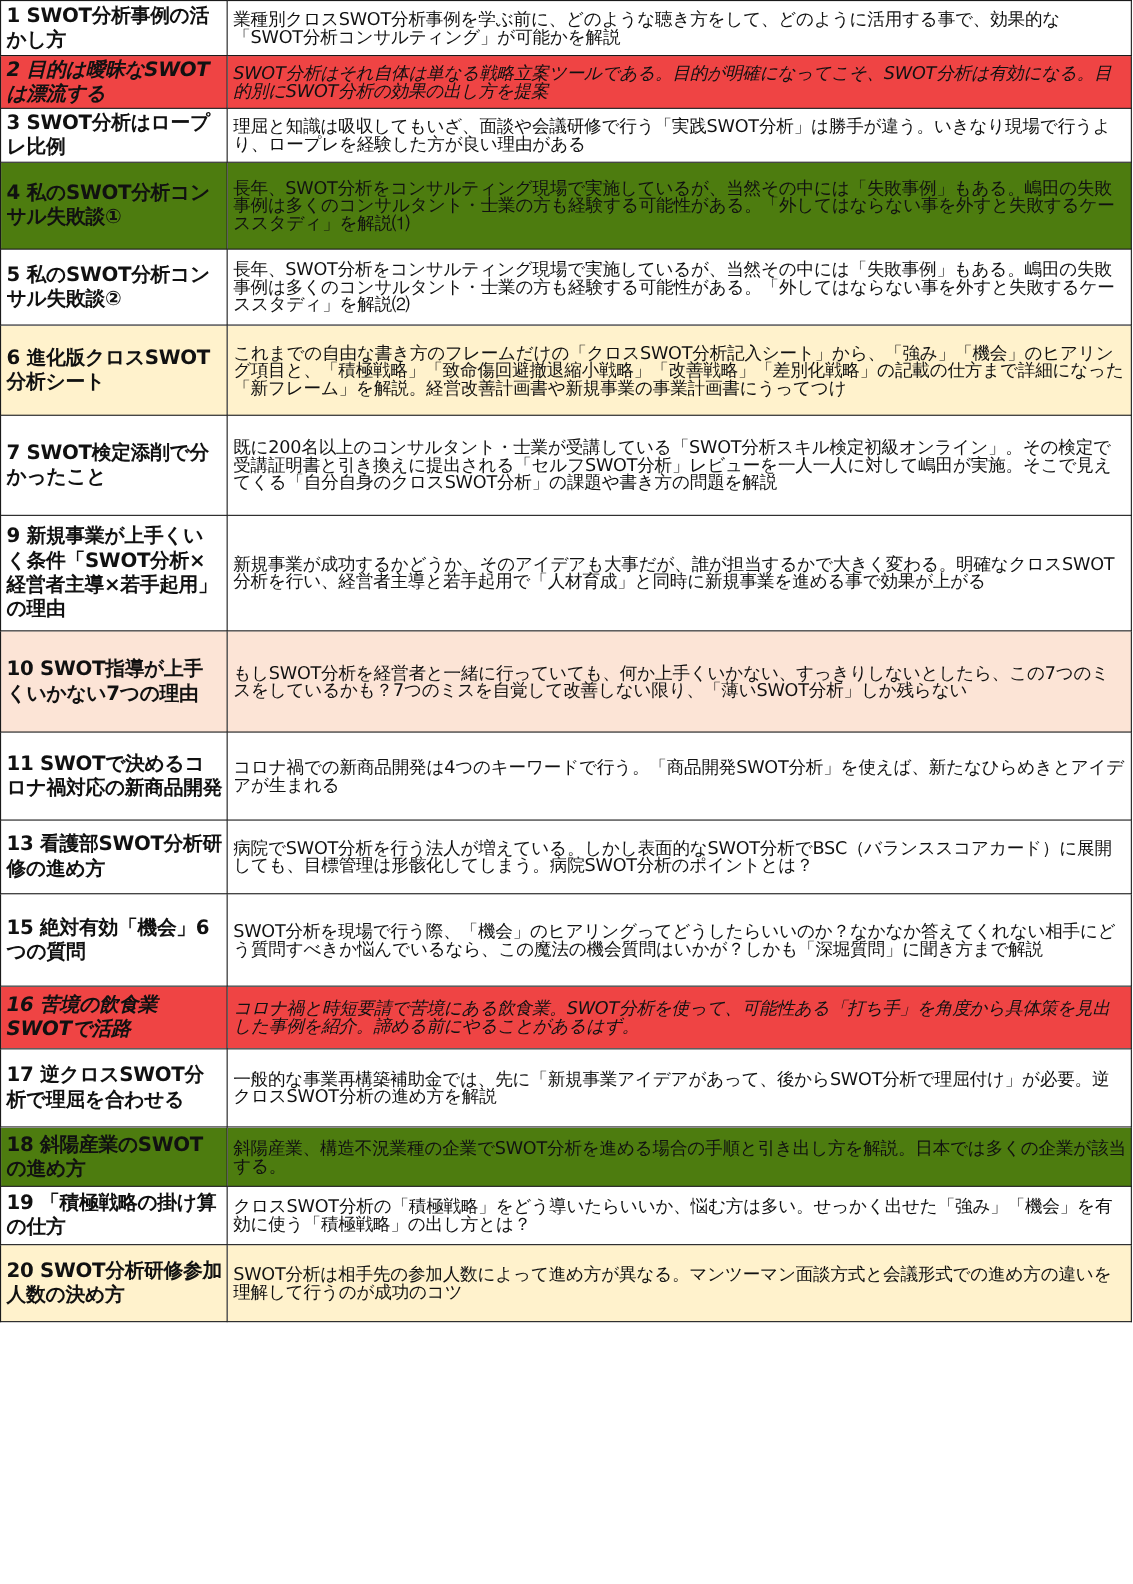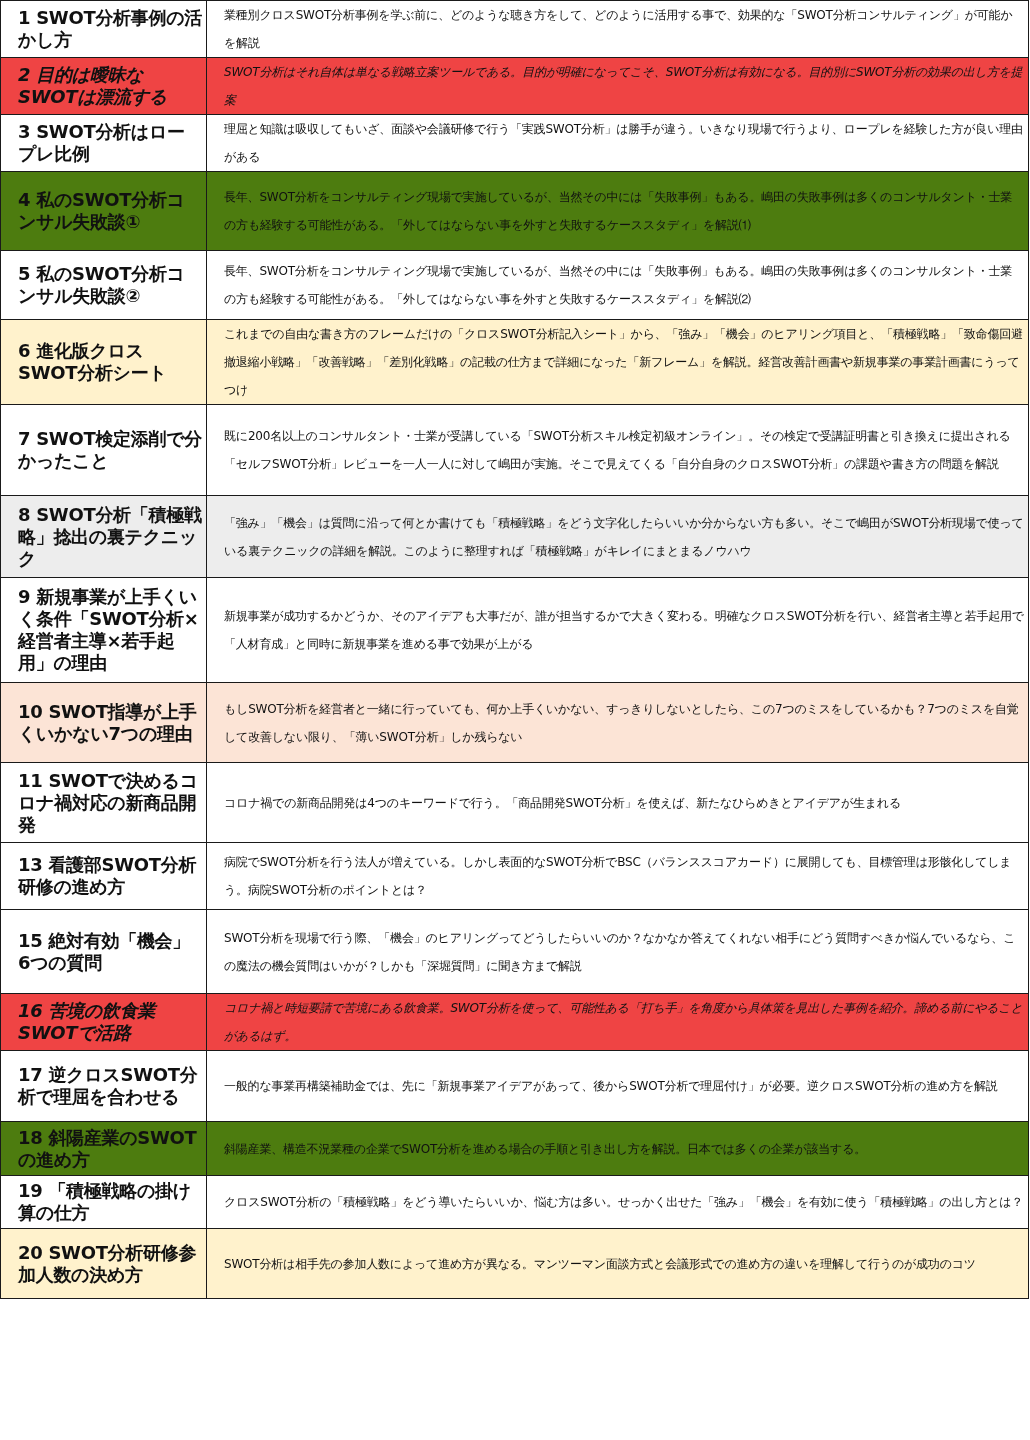--- a/index.html
+++ b/index.html
@@ -5,33 +5,33 @@
     html, body { margin: 0; padding: 0; background: #ffffff; }
     body { width: 1030px; height: 1440px; overflow: hidden; font-family: "DejaVu Sans", "Liberation Sans", sans-serif; color: #111; }
     table.swot {
       border-collapse: collapse;
       width: 1029px;
       table-layout: fixed;
     }
     table.swot td {
       border: 1px solid #1a1a1a;
       vertical-align: middle;
-      padding: 0 4px 0 17px;
+      padding: 0 4px 0 5px;
       overflow: hidden;
     }
     td.title {
       width: 196px;
       font-size: 18px;
       font-weight: bold;
       line-height: 22px;
       letter-spacing: -0.3px;
     }
     td.desc {
-      font-size: 12px;
-      line-height: 28px;
+      font-size: 16px;
+      line-height: 16px;
       letter-spacing: -0.2px;
     }
     .bg-white  { background: #ffffff; }
     .bg-green  { background: #ef4444; font-style: italic; }
     .bg-blue   { background: #4d7c0f; }
     .bg-peach  { background: #fff2cc; border-radius: 17px; }
     .bg-gray   { background: #ededed; }
     .bg-salmon { background: #fce4d6; }
     .bg-lav    { background: #d9e1f2; }
     .bg-slate  { background: #d6dce4; }
@@ -66,29 +66,25 @@
       <td class="desc">長年、SWOT分析をコンサルティング現場で実施しているが、当然その中には「失敗事例」もある。嶋田の失敗事例は多くのコンサルタント・士業の方も経験する可能性がある。「外してはならない事を外すと失敗するケーススタディ」を解説⑵</td>
     </tr>
     <tr class="bg-peach" style="height:82px">
       <td class="title">6 進化版クロスSWOT分析シート</td>
       <td class="desc">これまでの自由な書き方のフレームだけの「クロスSWOT分析記入シート」から、「強み」「機会」のヒアリング項目と、「積極戦略」「致命傷回避撤退縮小戦略」「改善戦略」「差別化戦略」の記載の仕方まで詳細になった「新フレーム」を解説。経営改善計画書や新規事業の事業計画書にうってつけ</td>
     </tr>
     <tr class="bg-white" style="height:91px">
       <td class="title">7 SWOT検定添削で分かったこと</td>
       <td class="desc">既に200名以上のコンサルタント・士業が受講している「SWOT分析スキル検定初級オンライン」。その検定で受講証明書と引き換えに提出される「セルフSWOT分析」レビューを一人一人に対して嶋田が実施。そこで見えてくる「自分自身のクロスSWOT分析」の課題や書き方の問題を解説</td>
     </tr>
-    <tr class="bg-gray" style="height:82px">
-      <td class="title">8 SWOT分析「積極戦略」捻出の裏テクニック</td>
-      <td class="desc">「強み」「機会」は質問に沿って何とか書けても「積極戦略」をどう文字化したらいいか分からない方も多い。そこで嶋田がSWOT分析現場で使っている裏テクニックの詳細を解説。このように整理すれば「積極戦略」がキレイにまとまるノウハウ</td>
-    </tr>
     <tr class="bg-white" style="height:105px">
       <td class="title">9 新規事業が上手くいく条件「SWOT分析×経営者主導×若手起用」の理由</td>
       <td class="desc">新規事業が成功するかどうか、そのアイデアも大事だが、誰が担当するかで大きく変わる。明確なクロスSWOT分析を行い、経営者主導と若手起用で「人材育成」と同時に新規事業を進める事で効果が上がる</td>
     </tr>
-    <tr class="bg-salmon" style="height:80px">
+    <tr class="bg-salmon" style="height:92px">
       <td class="title">10 SWOT指導が上手くいかない7つの理由</td>
       <td class="desc">もしSWOT分析を経営者と一緒に行っていても、何か上手くいかない、すっきりしないとしたら、この7つのミスをしているかも？7つのミスを自覚して改善しない限り、「薄いSWOT分析」しか残らない</td>
     </tr>
     <tr class="bg-white" style="height:80px">
       <td class="title">11 SWOTで決めるコロナ禍対応の新商品開発</td>
       <td class="desc">コロナ禍での新商品開発は4つのキーワードで行う。「商品開発SWOT分析」を使えば、新たなひらめきとアイデアが生まれる</td>
     </tr>
     <tr class="bg-white" style="height:67px">
       <td class="title">13 看護部SWOT分析研修の進め方</td>
       <td class="desc">病院でSWOT分析を行う法人が増えている。しかし表面的なSWOT分析でBSC（バランススコアカード）に展開しても、目標管理は形骸化してしまう。病院SWOT分析のポイントとは？</td>

